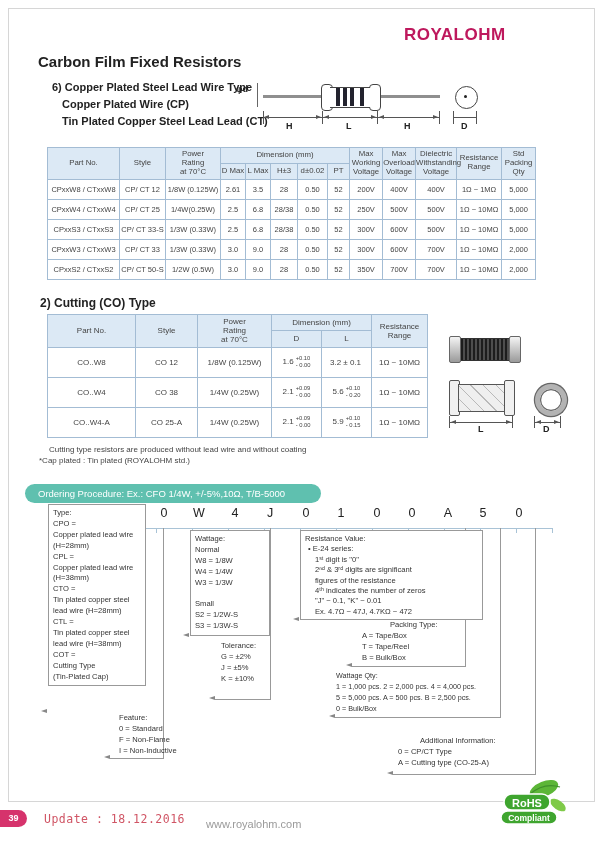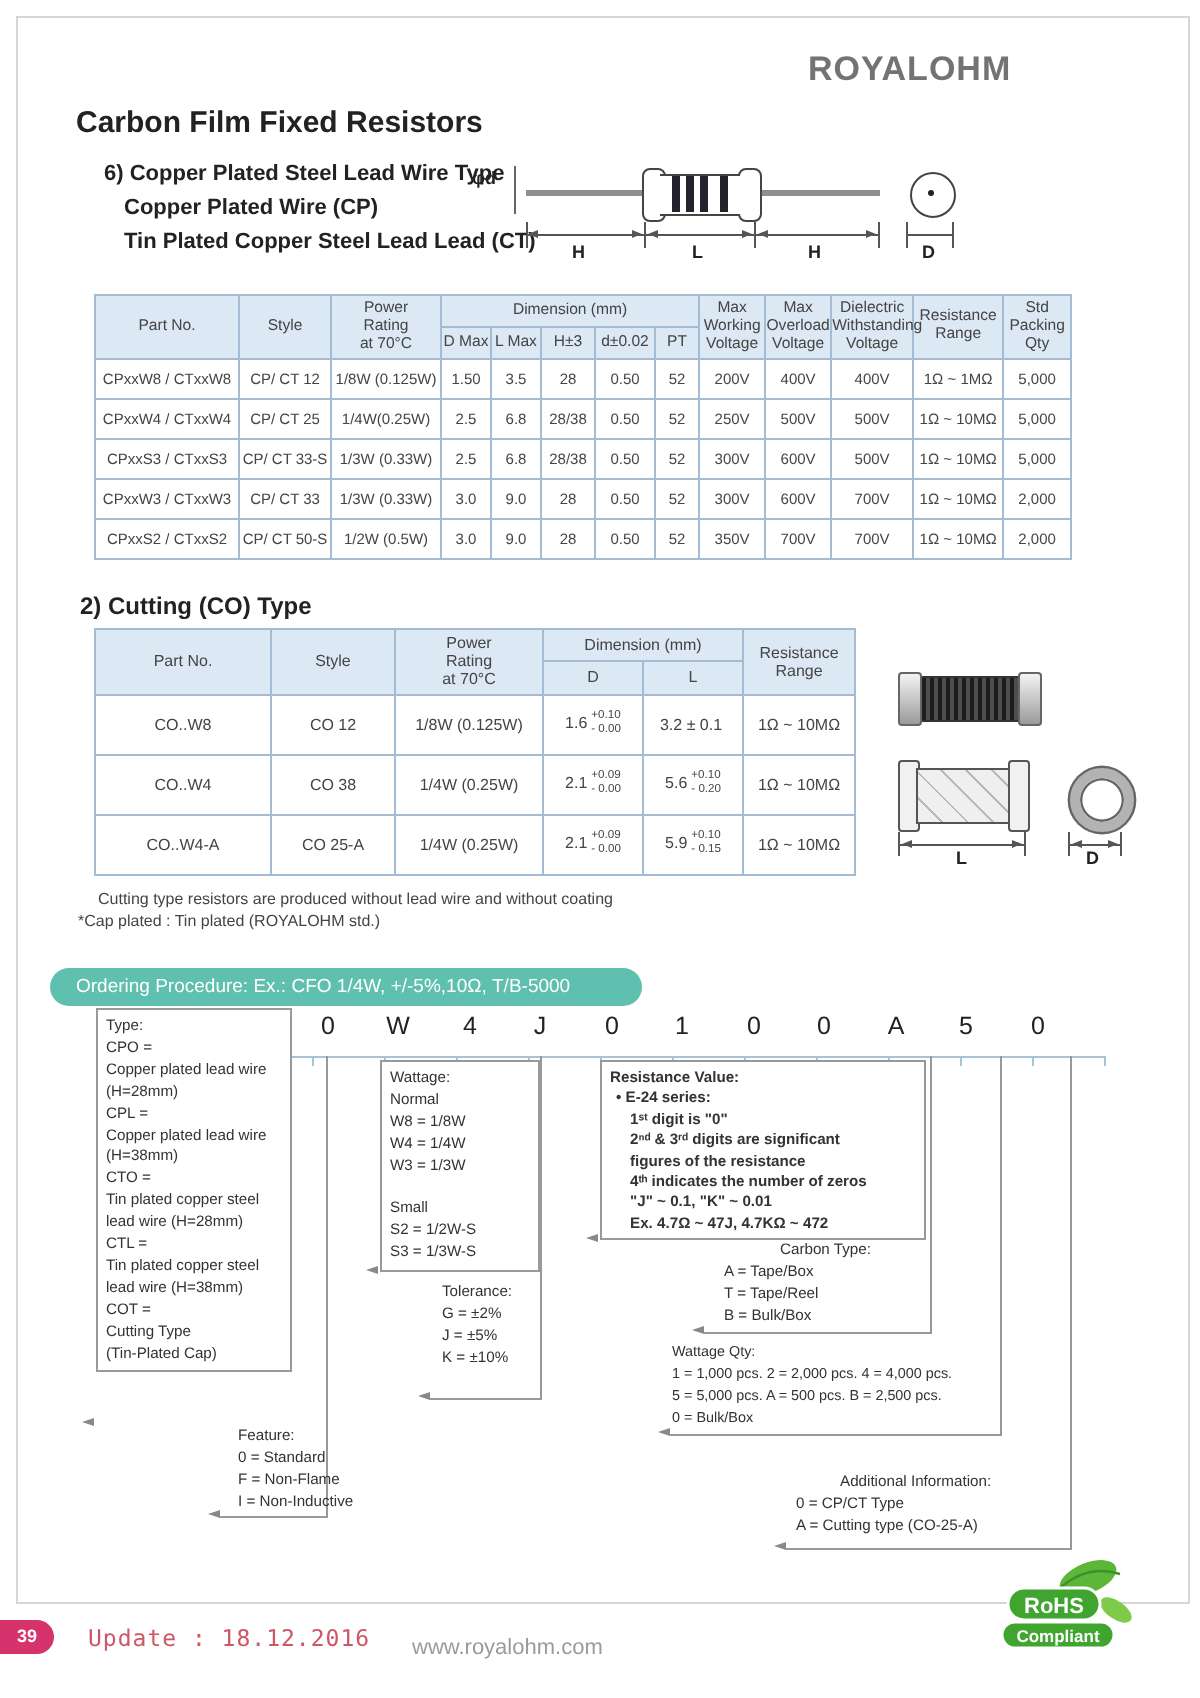--- a/index.html
+++ b/index.html
@@ -1,19 +1,19 @@
 <!DOCTYPE html>
 <html><head>
 <meta charset="utf-8">
 <style>
   html,body{margin:0;padding:0;background:#fff;}
   body{width:600px;height:849px;position:relative;font-family:"Liberation Sans",sans-serif;color:#333;overflow:hidden;}
   .abs{position:absolute;}
   .page-border{left:8px;top:8px;width:585px;height:792px;border:1px solid #d6d6d6;}
-  .brand{left:404px;top:25px;font-size:17px;font-weight:bold;color:#737373;letter-spacing:.5px;}
+  .brand{left:404px;top:25px;font-size:17px;font-weight:bold;color:#be185d;letter-spacing:.5px;}
   .title{left:38px;top:53px;font-size:15px;font-weight:bold;color:#222;}
   .h1a{left:52px;top:81px;font-size:11px;font-weight:bold;color:#222;}
   .h1b{left:62px;top:98px;font-size:11px;font-weight:bold;color:#222;}
   .h1c{left:62px;top:115px;font-size:11px;font-weight:bold;color:#222;}
 
   
   .lead{left:263px;top:95px;width:177px;height:3px;background:#8f8f8f;}
   .phid{left:236px;top:84px;font-size:9px;font-weight:bold;color:#222;}
   .phid-line{left:257px;top:83px;width:1px;height:24px;background:#666;}
   .capL{left:321px;top:84px;width:10px;height:25px;border:1.2px solid #444;border-radius:4px;background:#fff;}
@@ -159,21 +159,21 @@
     <th>H±3</th>
     <th>d±0.02</th>
     <th>PT</th>
   </tr>
   </thead>
   <tbody>
   <tr>
     <td>CPxxW8 / CTxxW8</td>
           <td>CP/ CT 12</td>
           <td>1/8W (0.125W)</td>
-          <td>1.50</td>
+          <td>2.61</td>
           <td>3.5</td>
           <td>28</td>
           <td>0.50</td>
           <td>52</td>
           <td>200V</td>
           <td>400V</td>
           <td>400V</td>
           <td>1Ω ~ 1MΩ</td>
           <td>5,000</td>
   </tr>
@@ -428,34 +428,34 @@
 </div>
 <div class="abs conn-arrow" style="left:183px;top:632.5px;"></div>
 
 <div class="abs" style="left:221px;top:641px;">
   <div class="ln">Tolerance:</div>
   <div class="ln">G = ±2%</div>
   <div class="ln">J =  ±5%</div>
   <div class="ln">K =  ±10%</div>
 </div>
 
-<div class="abs obox box-res" style="left:300px;top:530px;width:163px;height:90px;font-weight:bold;">
+<div class="abs obox box-res" style="left:300px;top:530px;width:183px;height:90px;">
   <div class="ln">Resistance Value:</div>
   <div class="ln">• E-24 series:</div>
   <div class="ln">1ˢᵗ digit is "0"</div>
   <div class="ln">2ⁿᵈ &amp; 3ʳᵈ digits are significant</div>
   <div class="ln">figures of the resistance</div>
   <div class="ln">4ᵗʰ indicates the number of zeros</div>
   <div class="ln">"J" ~ 0.1, "K" ~ 0.01</div>
   <div class="ln">Ex. 4.7Ω ~ 47J, 4.7KΩ ~ 472</div>
 </div>
 <div class="abs conn-arrow" style="left:293px;top:616.5px;"></div>
 
 <div class="abs blk-ptype" style="left:362px;top:620px;">
-  <div class="ln">Carbon Type:</div>
+  <div class="ln">Packing Type:</div>
   <div class="ln">A = Tape/Box</div>
   <div class="ln">T = Tape/Reel</div>
   <div class="ln">B = Bulk/Box</div>
 </div>
 
 <div class="abs" style="left:336px;top:671px;">
   <div class="ln" style="font-size:7.2px;">Wattage Qty:</div>
   <div class="ln" style="font-size:7.2px;">1 = 1,000 pcs.  2 = 2,000 pcs.  4 = 4,000 pcs.</div>
   <div class="ln" style="font-size:7.2px;">5 = 5,000 pcs. A = 500 pcs.    B = 2,500 pcs.</div>
   <div class="ln" style="font-size:7.2px;">0 = Bulk/Box</div>

